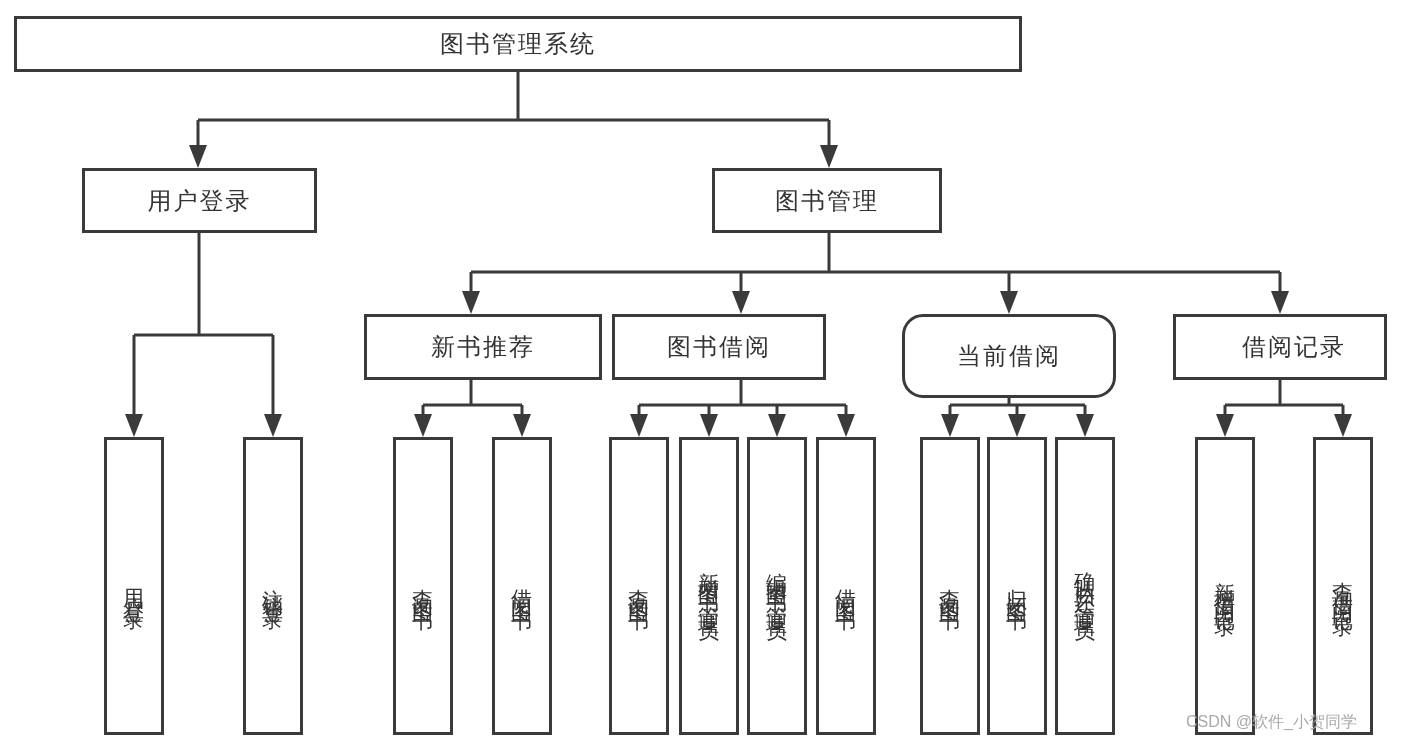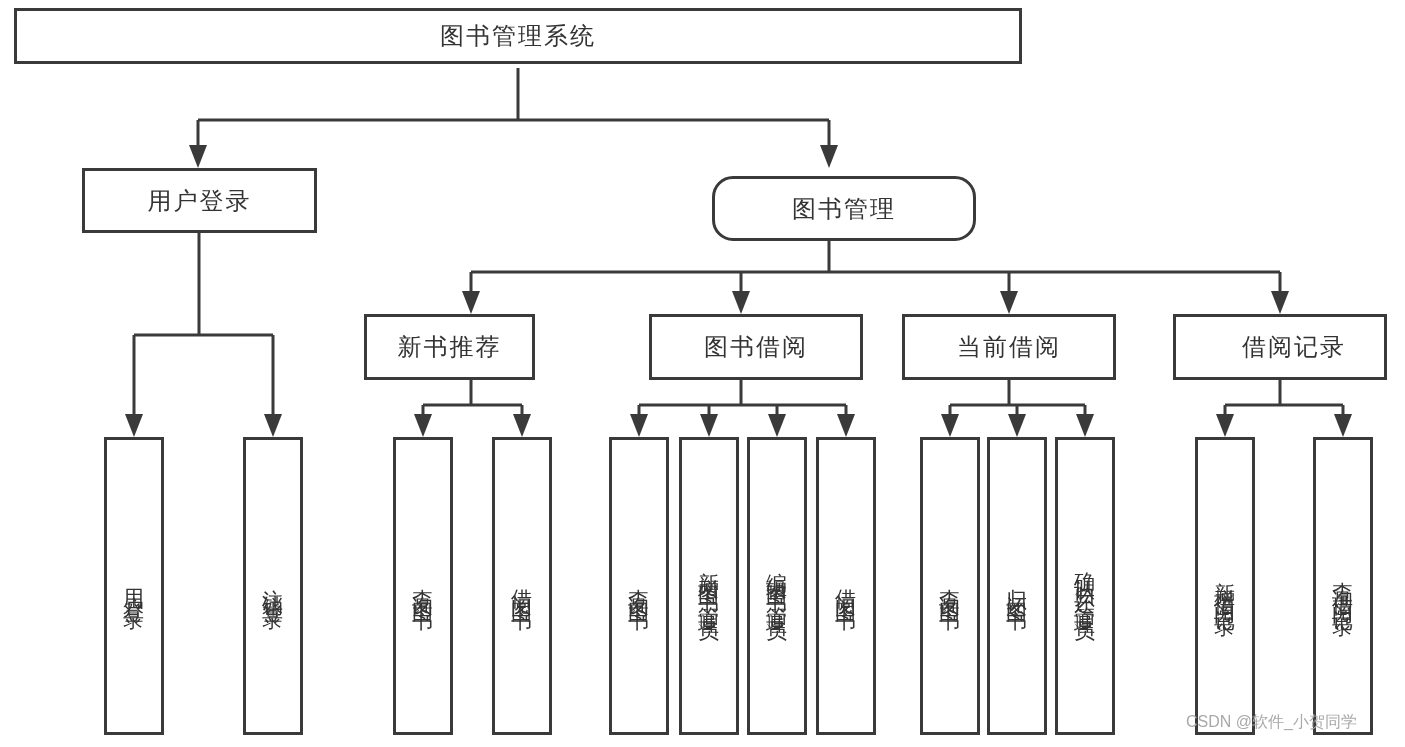--- a/index.html
+++ b/index.html
@@ -41,26 +41,26 @@
     font-size: 24px;
     letter-spacing: 2px;
   }
   .box.v span {
     writing-mode: vertical-rl;
     font-size: 21px;
     letter-spacing: 7px;
     line-height: 1;
   }
   
-  .n-root   { left: 14px;   top: 8px;  width: 1008px; height: 56px; }
+  .n-root   { left: 14px;   top: 16px;  width: 1008px; height: 56px; }
   .n-login  { left: 82px;   top: 168px; width: 235px;  height: 65px; }
-  .n-mgmt   { left: 712px;  top: 176px; width: 264px;  height: 65px; border-radius: 21px; }
-  .n-s0     { left: 364px;  top: 314px; width: 171px;  height: 66px; }
-  .n-s1     { left: 649px;  top: 314px; width: 214px;  height: 66px; }
-  .n-s2     { left: 902px;  top: 314px; width: 214px;  height: 66px; }
+  .n-mgmt   { left: 712px;  top: 168px; width: 230px;  height: 65px; }
+  .n-s0     { left: 364px;  top: 314px; width: 238px;  height: 66px; }
+  .n-s1     { left: 612px;  top: 314px; width: 214px;  height: 66px; }
+  .n-s2     { left: 902px;  top: 314px; width: 214px;  height: 84px; border-radius: 21px; }
   .n-s3     { left: 1173px; top: 314px; width: 214px;  height: 66px; padding-left: 28px; }
   .leaf     { top: 437px; width: 60px; height: 298px; }
   .l-0  { left: 104px; }
   .l-1  { left: 243px; }
   .l-2  { left: 393px; }
   .l-3  { left: 492px; }
   .l-4  { left: 609px; }
   .l-5  { left: 679px; }
   .l-6  { left: 747px; }
   .l-7  { left: 816px; }

